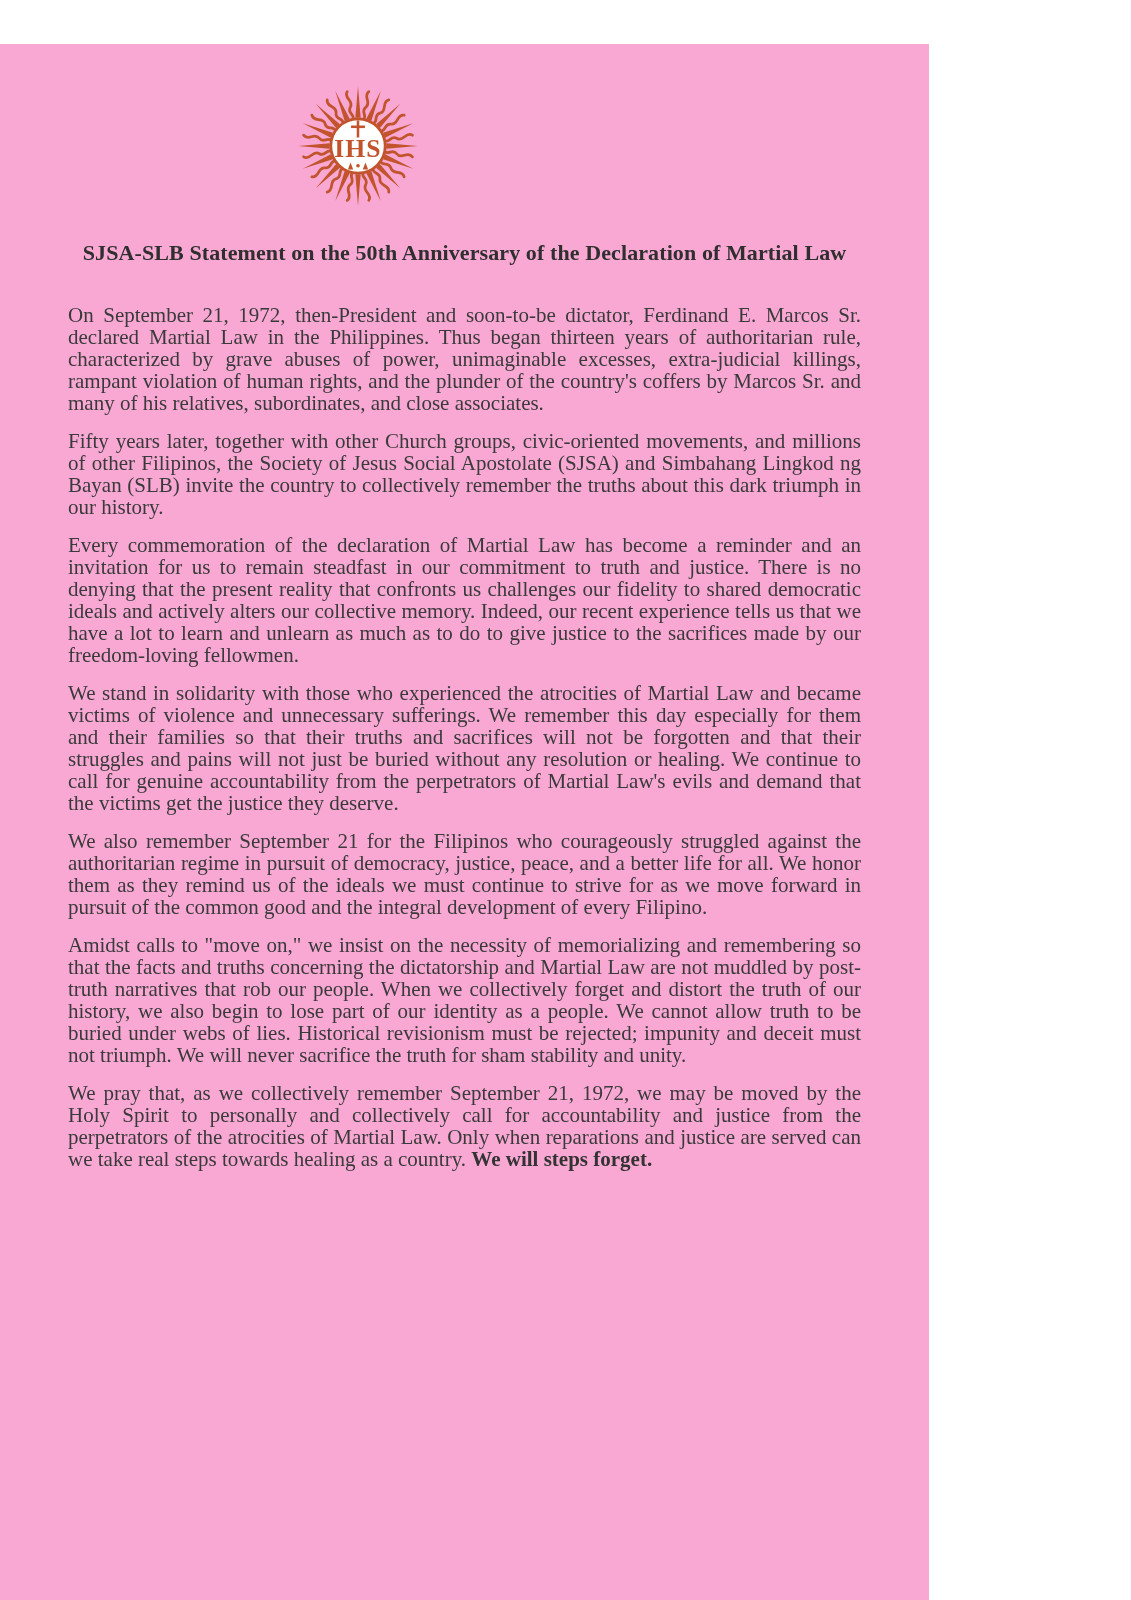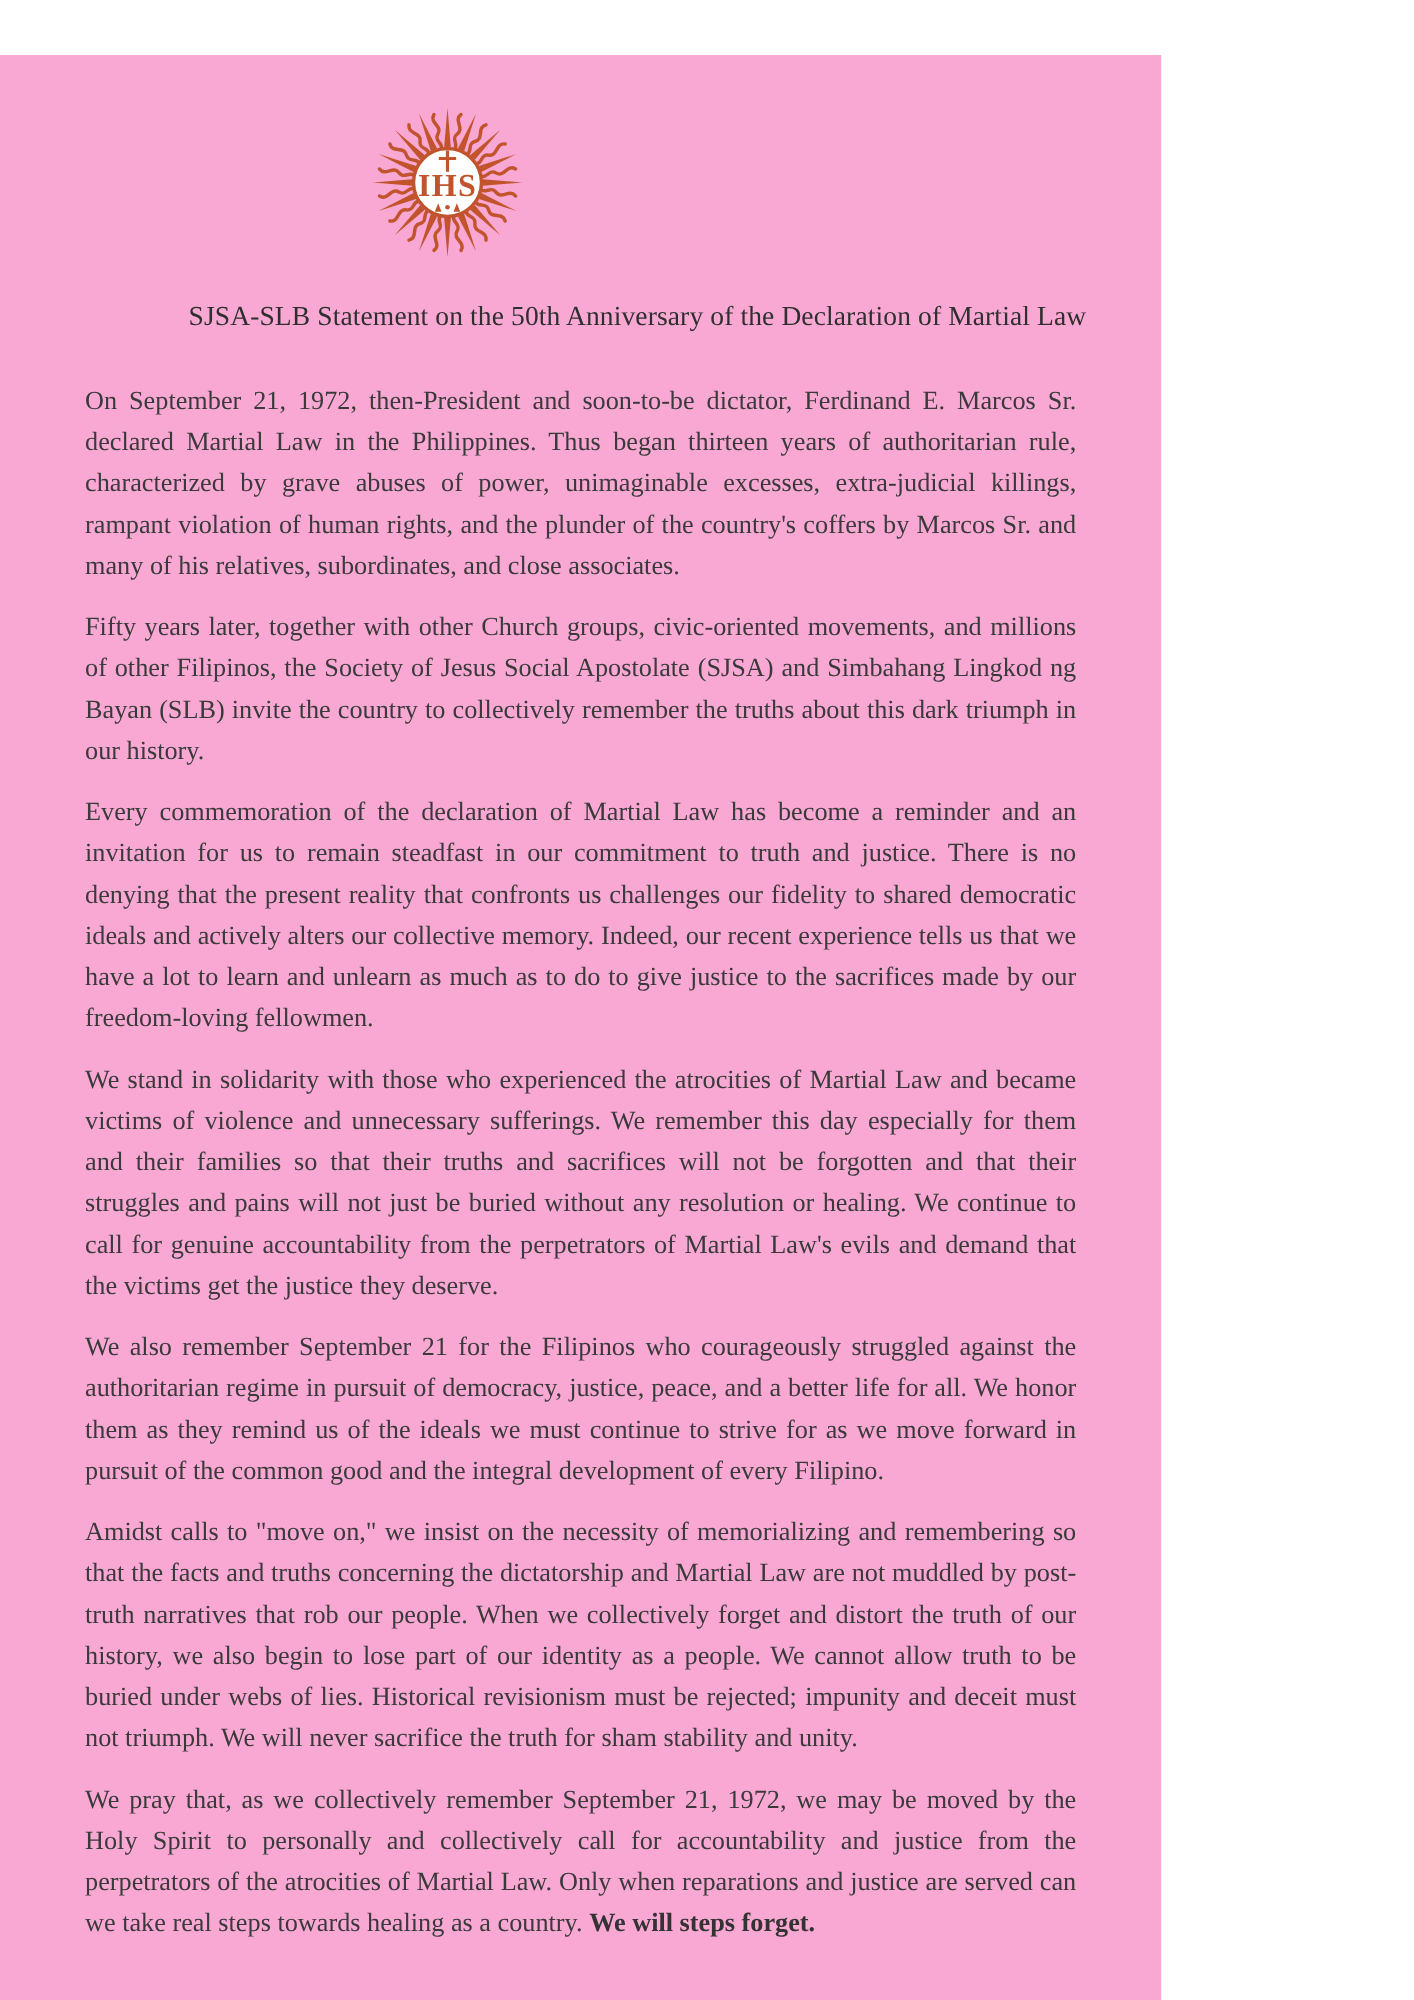--- a/index.html
+++ b/index.html
@@ -25,32 +25,32 @@
   .org {
     font-size: 21px;
     line-height: 28px;
     color: #3b3b3b;
     position: relative;
     top: -4px;
     letter-spacing: 0.2px;
   }
   .title {
     font-size: 22px;
-    font-weight: 400;
+    font-weight: 700;
     color: #2f2f2f;
-    text-align: right;
+    text-align: center;
     margin: 30px 60px 0 60px;
     letter-spacing: 0.1px;
   }
   .statement {
     margin: 38px 68px 0 68px;
   }
   .statement p {
     font-size: 21px;
-    line-height: 33px;
+    line-height: 22px;
     text-align: justify;
     margin: 0 0 16px 0;
   }
   .statement p:last-child { margin-bottom: 0; }
   .statement strong { color: #333333; }
 </style>
 </head>
 <body>
 
 <div class="page">

